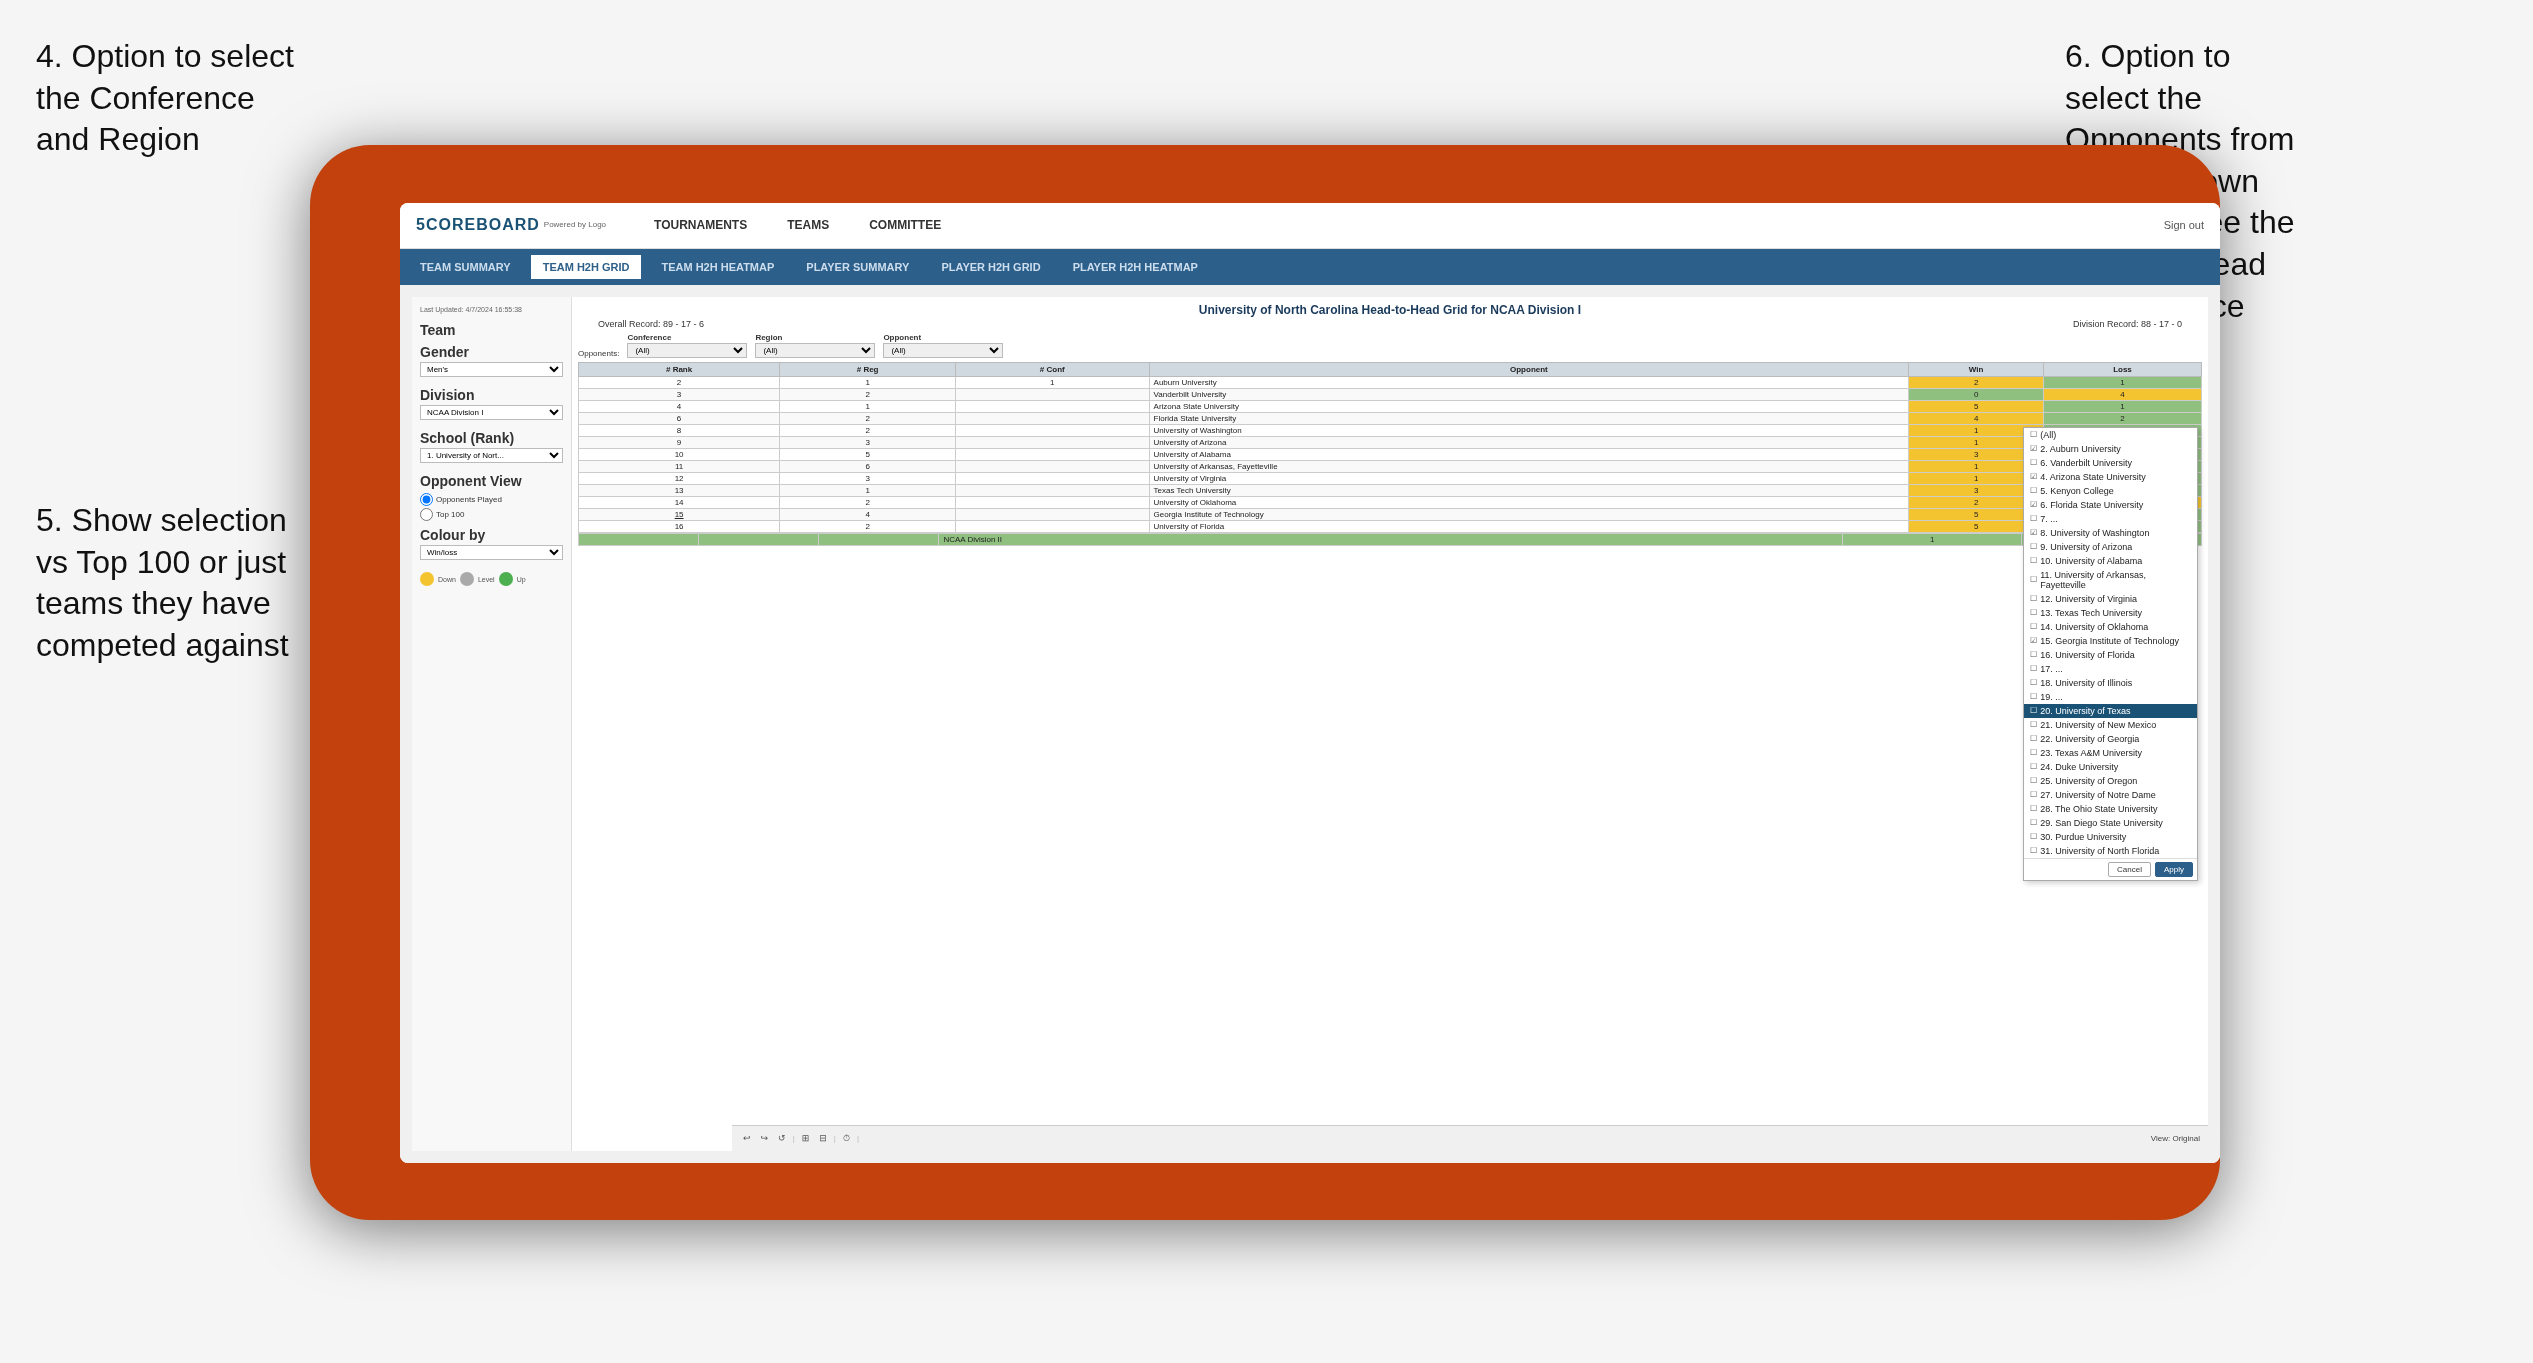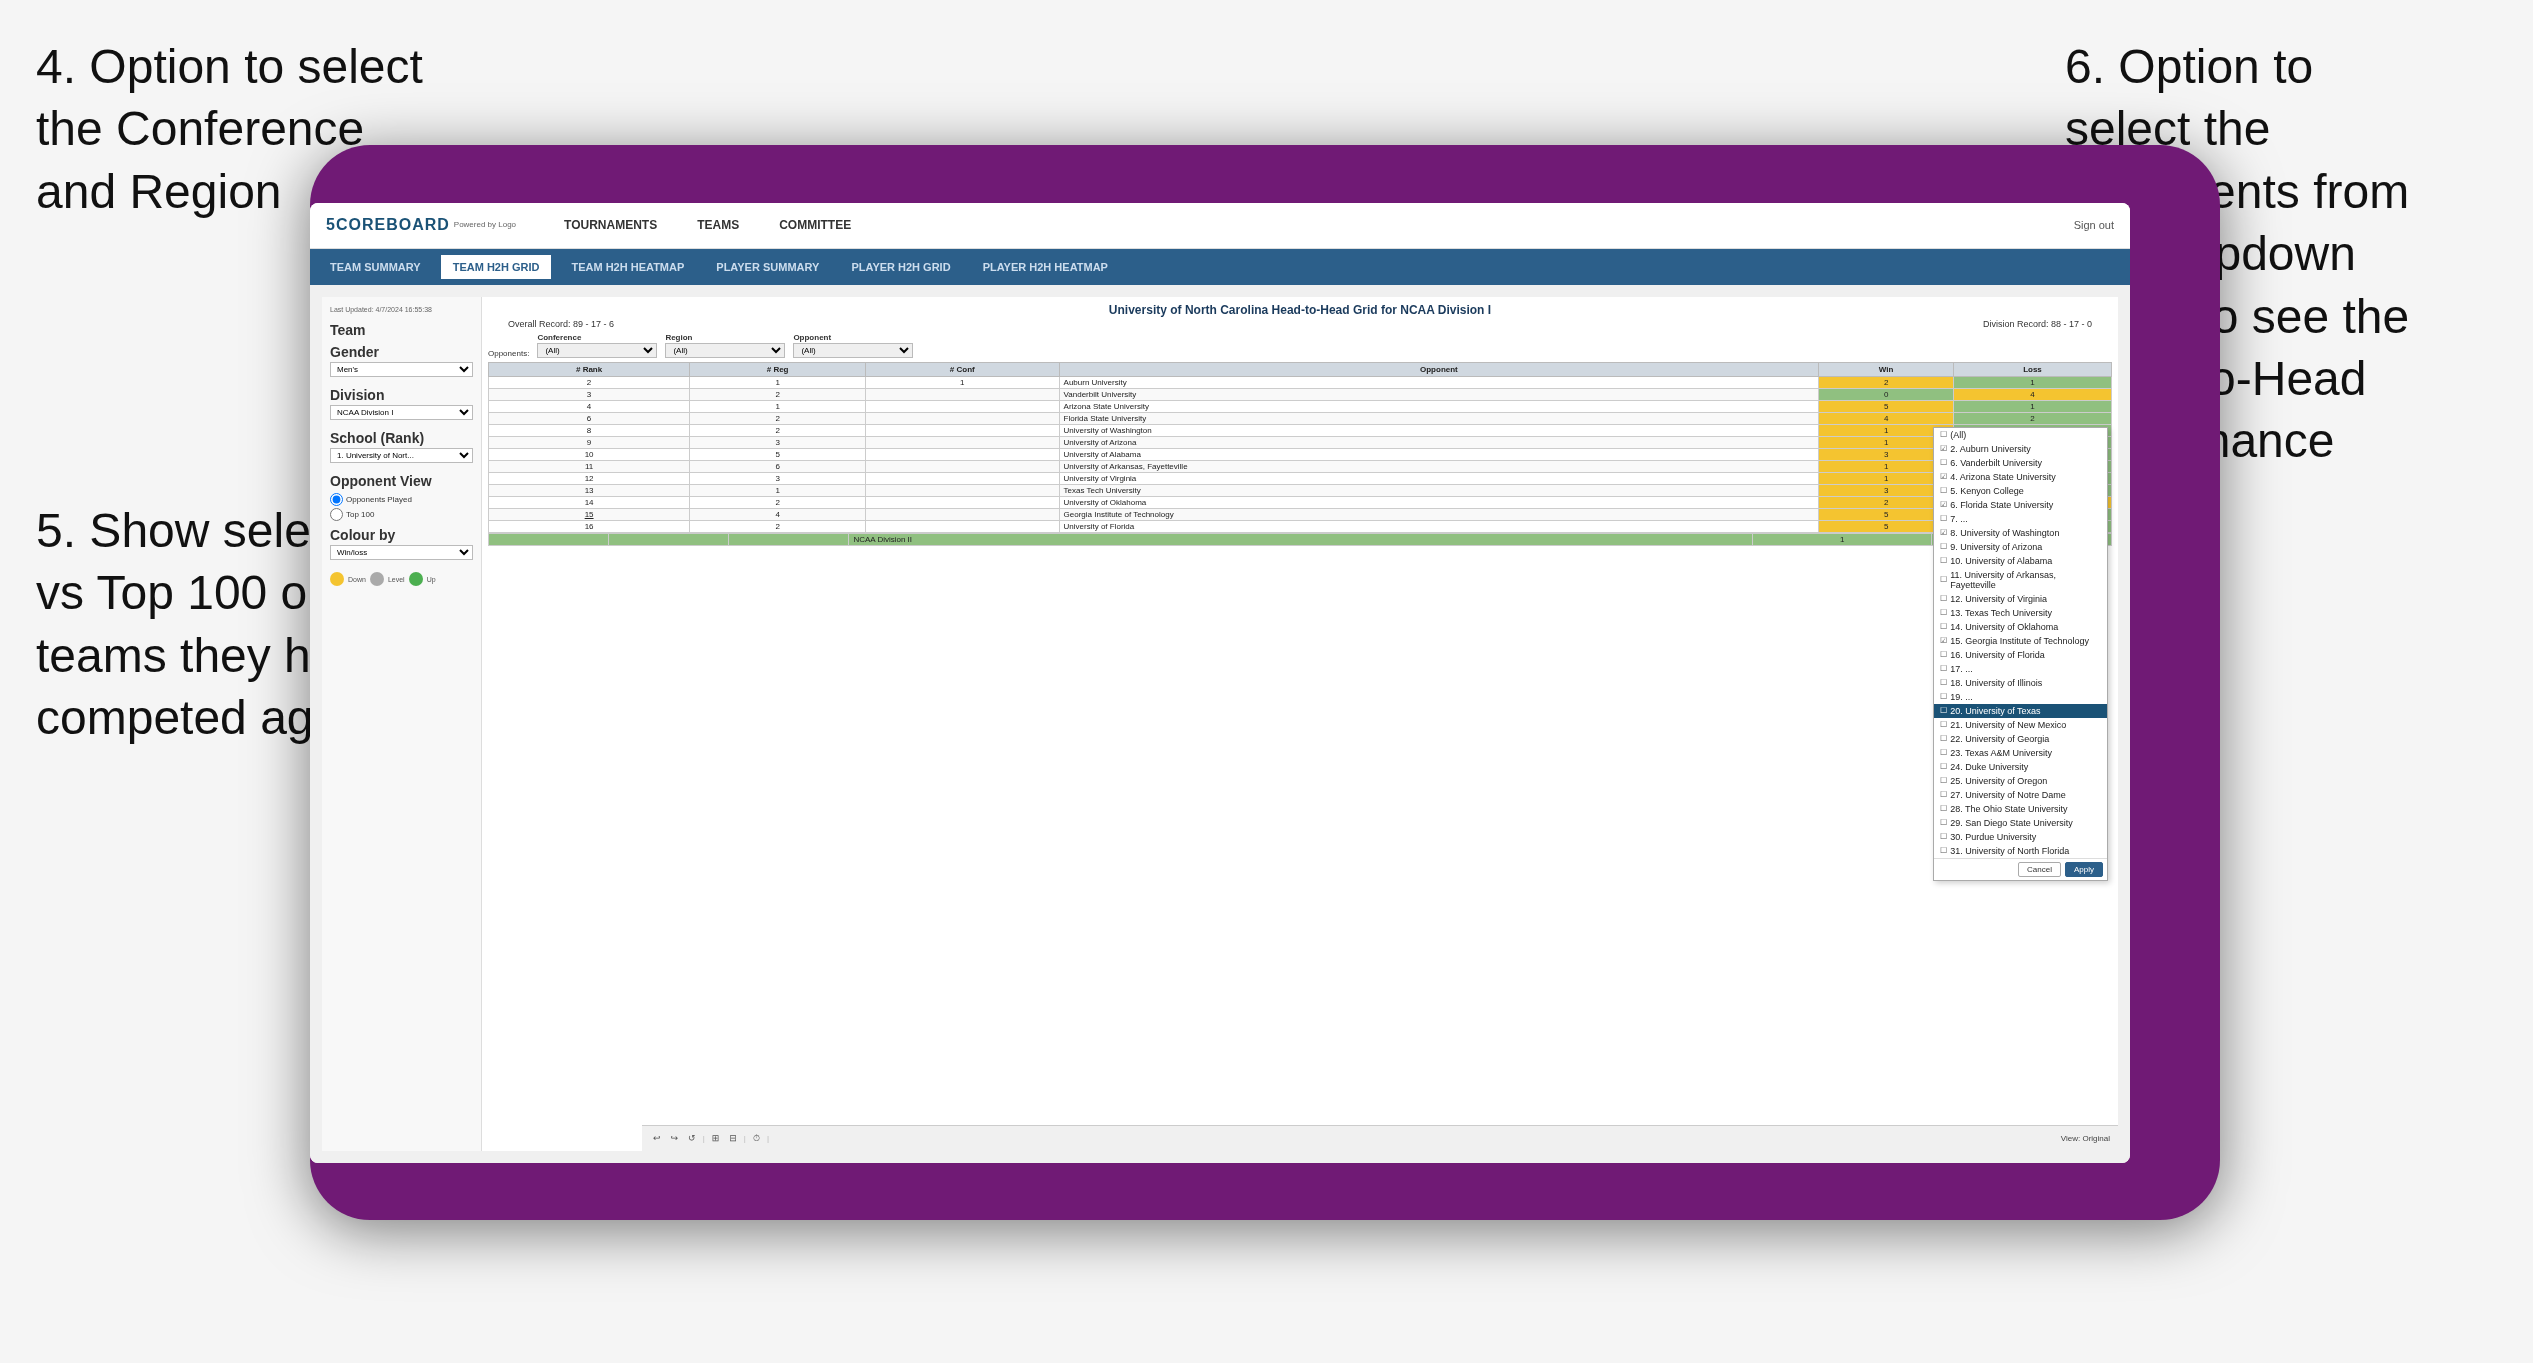--- a/index.html
+++ b/index.html
@@ -8,21 +8,21 @@
       font-family: Arial, sans-serif;
       width: 2533px;
       height: 1363px;
       overflow: hidden;
       position: relative;
     }
 
     
     .annotation {
       position: absolute;
-      font-size: 48px;
+      font-size: 32px;
       font-weight: 400;
       color: #111;
       line-height: 1.3;
     }
 
     
     .arrows-layer {
       position: absolute;
       top: 0; left: 0;
       width: 2533px;
@@ -30,26 +30,26 @@
       pointer-events: none;
     }
 
     
     .tablet {
       position: absolute;
       left: 310px;
       top: 145px;
       width: 1910px;
       height: 1075px;
-      background: #701a75;
+      background: #c2410c;
       border-radius: 60px;
       box-shadow: 0 10px 60px rgba(0,0,0,0.5);
       display: flex;
       align-items: center;
-      justify-content: flex-start;
+      justify-content: flex-end;
     }
 
     .tablet-screen {
       width: 1820px;
       height: 960px;
       background: #fff;
       border-radius: 8px;
       overflow: hidden;
       position: relative;
     }

